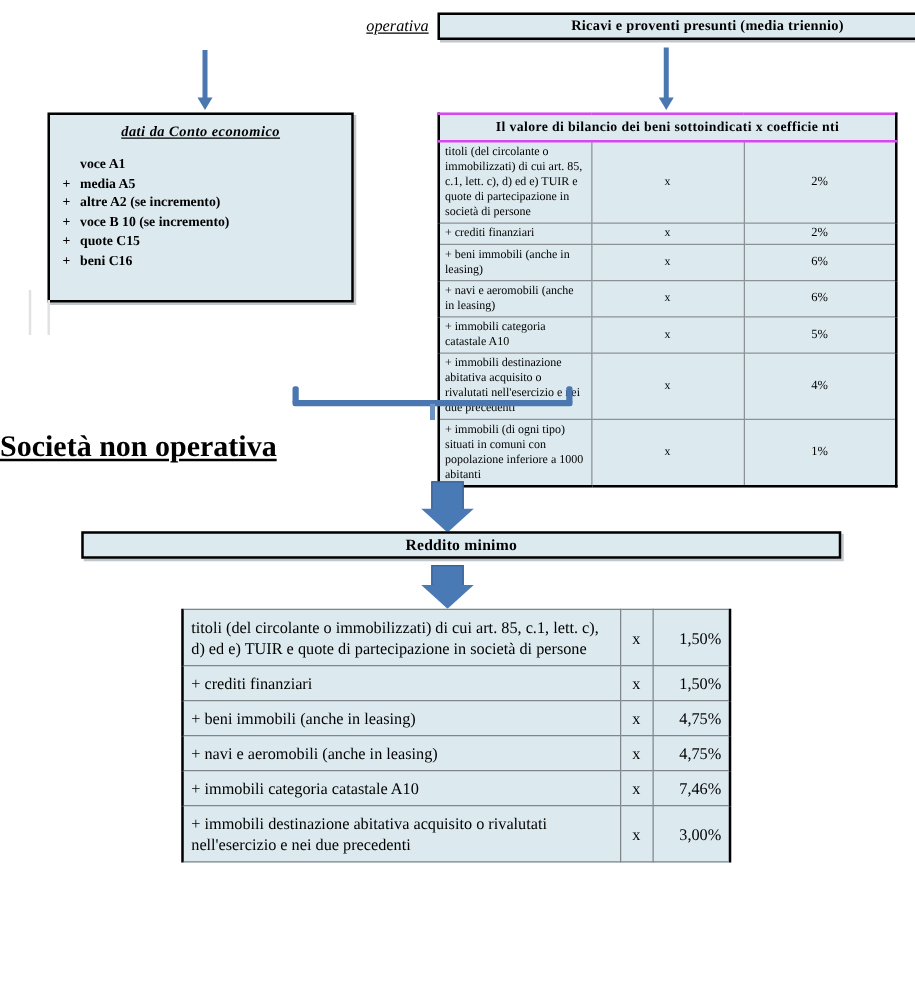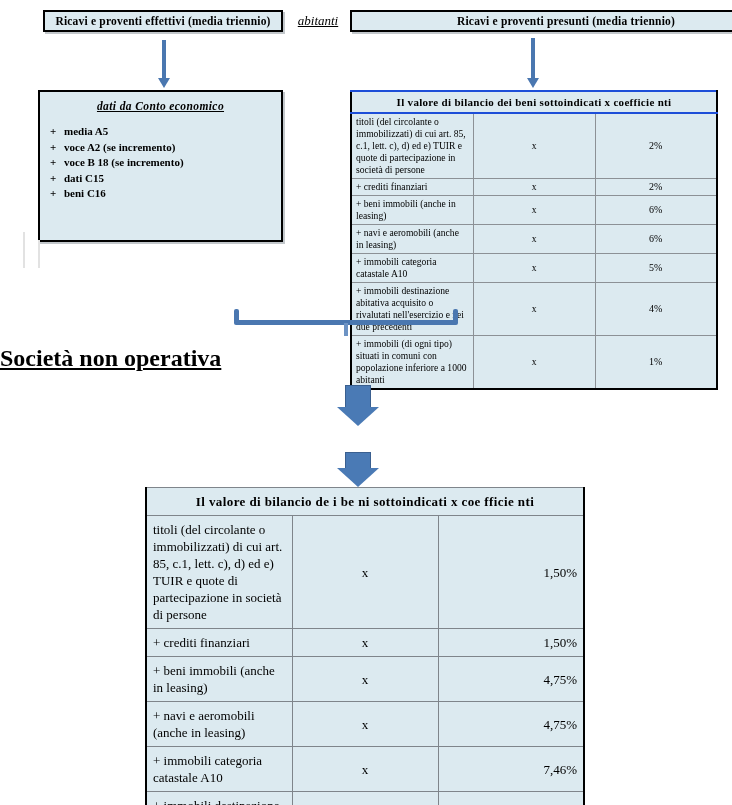--- a/index.html
+++ b/index.html
@@ -115,21 +115,21 @@
     background:#dceaf0;
     table-layout:fixed;
   }
   table.coefftable td{
     border:1px solid #8c9196;
     box-sizing:border-box;
     vertical-align:middle;
   }
   table.coefftable .thead td{
     text-align:center;font-weight:bold;
-    border:2px solid #1d4ed8;
+    border:2px solid #d946ef;
   }
 
   
   #table-coefficienti{left:350px;top:90px;width:368px;}
   #table-coefficienti .thead td{font-size:11px;padding:4px 2px;letter-spacing:.3px;}
   #table-coefficienti td{font-size:9.6px;padding:2px 4px;line-height:12px;}
   #table-coefficienti td.c-x{text-align:center;width:20px;font-size:9.5px;padding:2px 0;}
   #table-coefficienti td.c-p{text-align:center;width:36px;font-size:10px;padding:2px 0;}
   #table-coefficienti tr:last-child td{border-bottom:2px solid #000;}
   #table-coefficienti td:first-child{border-left:2px solid #000;}
@@ -155,59 +155,60 @@
   
   #box-reddito-minimo{
     left:65px;top:425px;width:608px;height:22px;font-size:12.5px;
   }
 </style>
 </head>
 <body>
 
 <div class="stage">
 
-  <div class="hdrbox sh" id="box-ricavi-effettivi">
-    <span>Ricavi e proventi effettivi (media triennio)</span>
-  </div>
 
   <div id="label-inferiore">
-    <span>abitanti</span>
+    <span>operativa</span>
   </div>
 
   <div class="hdrbox sh" id="box-ricavi-presunti">
     <span>Ricavi e proventi presunti (media triennio)</span>
   </div>
 
   <div class="arrow-thin" id="arrow-to-conto-economico">
     <div class="shaft"></div>
     <div class="head"></div>
   </div>
   <div class="arrow-thin" id="arrow-to-coeff-table">
     <div class="shaft"></div>
     <div class="head"></div>
   </div>
 
   <div id="box-conto-economico">
     <div class="ce-title">dati da Conto economico</div>
     <div class="ce-rows" id="ce-rows">
         <div class="ce-row">
+          <span class="op"></span>
+          <span class="txt">voce A1</span>
+        </div>
+        <div class="ce-row">
           <span class="op">+</span>
           <span class="txt">media A5</span>
         </div>
         <div class="ce-row">
           <span class="op">+</span>
-          <span class="txt">voce A2 (se incremento)</span>
-        </div>
-        <div class="ce-row">
-          <span class="op">+</span>
-          <span class="txt">voce B 18 (se incremento)</span>
-        </div>
-        <div class="ce-row">
-          <span class="op">+</span>
-          <span class="txt">dati C15</span>
+          <span class="txt">altre A2 (se incremento)</span>
+        </div>
+        <div class="ce-row">
+          <span class="op">+</span>
+          <span class="txt">voce B 10 (se incremento)</span>
+        </div>
+        <div class="ce-row">
+          <span class="op">+</span>
+          <span class="txt">quote C15</span>
         </div>
         <div class="ce-row">
           <span class="op">+</span>
           <span class="txt">beni C16</span>
         </div>
       </div>
   </div>
 
   <div class="artifact" id="artifact-1"></div>
   <div class="artifact" id="artifact-2"></div>
@@ -264,31 +265,31 @@
 
   <div id="label-societa-non-operativa">
     <span>Società non operativa</span>
   </div>
 
   <div class="arrow-fat" id="arrow-societa-to-reddito">
     <div class="fshaft"></div>
     <div class="fhead"></div>
   </div>
 
+  <div class="hdrbox sh" id="box-reddito-minimo">
+    <span>Reddito minimo</span>
+  </div>
 
   <div class="arrow-fat" id="arrow-reddito-to-table">
     <div class="fshaft"></div>
     <div class="fhead"></div>
   </div>
 
   <table class="coefftable" id="table-reddito">
     <tbody id="reddito-body">
-      <tr class="thead">
-        <td colspan="3">Il valore  di bilancio  de i be ni sottoindicati x  coe fficie nti</td>
-      </tr>
     <tr>
           <td>titoli (del circolante o immobilizzati) di cui art. 85, c.1, lett. c), d) ed e) TUIR e quote di partecipazione in società di persone</td>
           <td class="c-x">x</td>
           <td class="c-p">1,50%</td>
         </tr>
         <tr>
           <td>+ crediti finanziari</td>
           <td class="c-x">x</td>
           <td class="c-p">1,50%</td>
         </tr>

